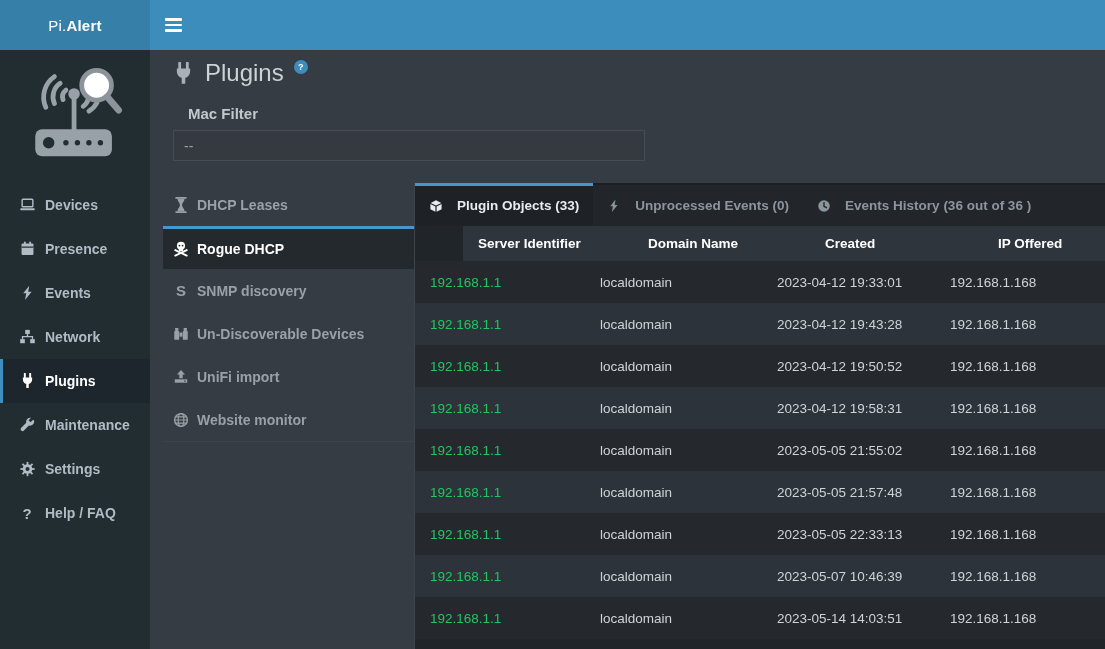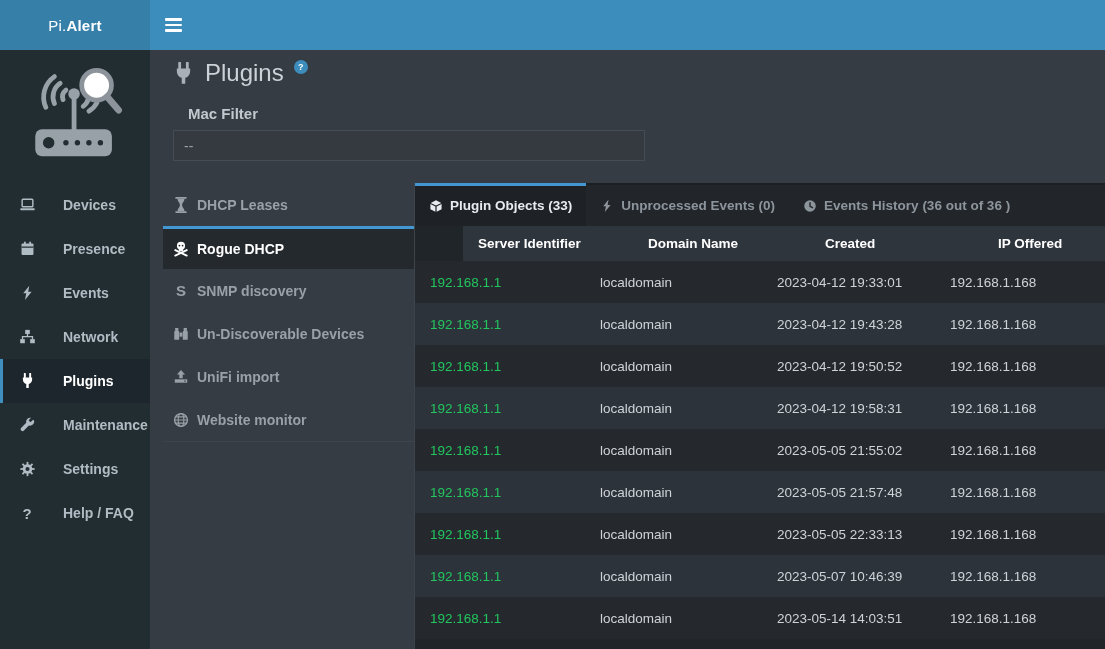--- a/index.html
+++ b/index.html
@@ -14,21 +14,21 @@
   .brand .bold  { font-weight:700; }
   .navbar { flex:1; background:#3c8dbc; display:flex; align-items:center; }
   .hamburger { width:46px; height:50px; display:flex; flex-direction:column; align-items:center;
                justify-content:center; gap:3px; cursor:pointer; }
   .hamburger span { display:block; width:17px; height:2.4px; background:#fff; border-radius:1px; }
 
   
   .sidebar { position:absolute; top:50px; left:0; width:150px; bottom:0; background:#222d32; }
   .logo-wrap { padding:12px 14px 4px 14px; text-align:center; }
   .side-nav { margin-top:10px; list-style:none; }
-  .side-item { height:44px; display:flex; align-items:center; gap:27px; padding-left:15px;
+  .side-item { height:44px; display:flex; align-items:center; gap:9px; padding-left:15px;
                color:#b0bcc3; font-weight:600; border-left:3px solid transparent; cursor:pointer; }
   .side-item .nav-ico { width:18px; height:17px; display:flex; align-items:center; justify-content:center; flex:none; }
   .side-item svg { width:17px; height:16px; }
   .side-item.active { background:#1d262c; color:#fff; border-left-color:#3f8fc0; }
   .qmark { font-size:15px; font-weight:700; }
 
   
   .content { position:absolute; top:50px; left:150px; right:0; bottom:0; background:#363c43;
              padding:2px 0 0 13px; display:flex; flex-direction:column; }
   .title-row { display:flex; align-items:flex-start; gap:10px; margin:6px 0 0 9px; height:34px; }
@@ -49,21 +49,21 @@
   .plugin-panel { width:252px; flex:none; border-right:1px solid #3e444b; }
   .plugin-list { list-style:none; border-bottom:1px solid #3e444b; }
   .plugin-item { height:43px; display:flex; align-items:center; gap:8px; padding-left:10px;
                  color:#99a1a8; font-weight:600; cursor:pointer; }
   .plugin-item svg { width:16px; height:16px; flex:none; }
   .plugin-item .sicon { font-size:15px; font-weight:700; width:16px; text-align:center; }
   .plugin-item.active { background:#24292e; color:#fefefe; border-top:3px solid #4397d2; }
 
   .tab-area { flex:1; display:flex; flex-direction:column; min-width:0; background:#20252a; }
   .tabs { height:43px; display:flex; background:#22262b; border-top:2px solid #1b1f23; flex:none; }
-  .tab { padding:0 14px; display:flex; align-items:center; gap:7px; font-size:13.5px;
+  .tab { padding:0 14px; display:flex; align-items:center; gap:14px; font-size:13.5px;
          font-weight:600; color:#8d959c; cursor:pointer; position:relative; }
   .tab svg { width:14px; height:14px; }
   .tab.active { background:#1e2227; color:#e9ecef; }
   .tab.active::before { content:''; position:absolute; top:-2px; left:0; right:0; height:3px; background:#4397d2; }
 
   .thead { height:35px; display:flex; align-items:center; background:#2f353c; color:#fff;
            font-size:13.5px; font-weight:700; flex:none;margin-left:48px; }
   .trow  { height:42px; display:flex; align-items:center; font-size:13.5px; flex:none; }
   .trow:nth-child(odd)  { background:#25292e; }
   .trow:nth-child(even) { background:#2d333a; }

